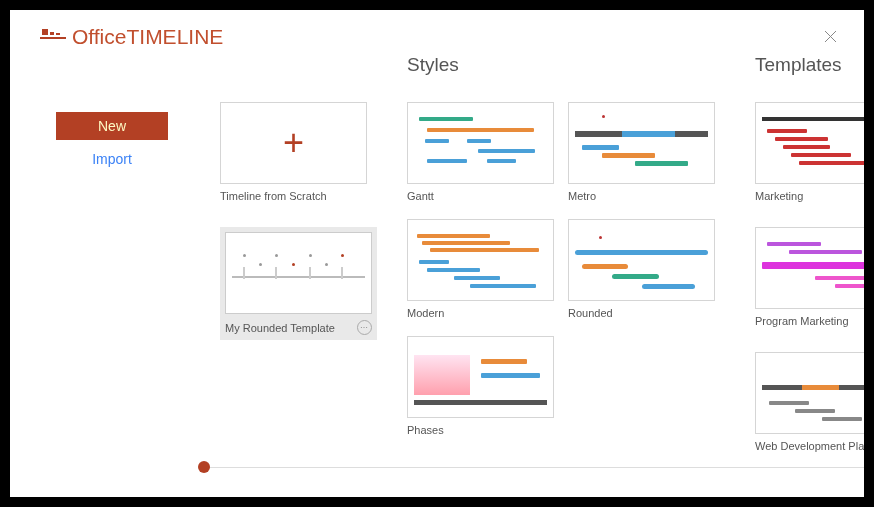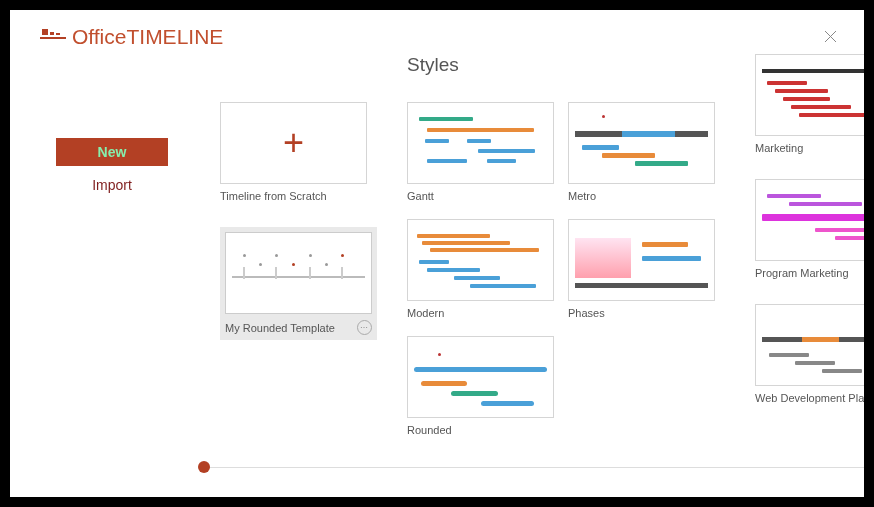--- a/index.html
+++ b/index.html
@@ -8,22 +8,22 @@
     .header { display: flex; align-items: center; justify-content: space-between; padding: 15px 24px 5px 30px; }
     .logo-wrap { display: flex; align-items: center; gap: 6px; }
     .logo-icon { color: #b34024; }
     .logo-text { font-size: 21px; color: #c14f2e; letter-spacing: 0; }
     .logo-text b { font-weight: 400; }
     .logo-text span.thin { font-weight: 300; }
     .close-btn { color: #999; font-size: 14px; cursor: pointer; padding: 4px; }
 
     .body { display: flex; height: 400px; }
     .sidebar { width: 160px; flex-shrink: 0; padding-top: 58px; display: flex; flex-direction: column; gap: 5px; }
-    .side-btn { height: 28px; display: flex; align-items: center; justify-content: center; font-size: 14px; color: #7f1d1d; cursor: pointer; margin-left: 46px; width: 112px; }
-    .side-btn.primary { background: #b34024; color: #86efac; font-weight: 700; margin-top: 26px; }
+    .side-btn { height: 28px; display: flex; align-items: center; justify-content: center; font-size: 14px; color: #3b82f6; cursor: pointer; margin-left: 46px; width: 112px; }
+    .side-btn.primary { background: #b34024; color: #fef9c3; font-weight: 400; }
 
     .content { flex: 1; padding: 0 0 0 50px; overflow: hidden; position: relative; }
     .columns { display: flex; gap: 40px; }
     .column { }
     .col-title { font-size: 19px; color: #555; font-weight: 400; margin-bottom: 12px; height: 36px; display: flex; align-items: flex-start; }
     .grid2 { display: grid; grid-template-columns: 147px 147px; gap: 17px 14px; }
     .grid1 { display: grid; grid-template-columns: 147px; gap: 25px; }
 
     .card { width: 147px; }
     .thumb { width: 100%; height: 82px; border: 1px solid #d5d5d5; background: #fff; position: relative; overflow: hidden; }
@@ -165,48 +165,49 @@
                 <div class="bar" style="top:56px;left:42%;width:50%;background:#4aa0d8;"></div>
               </div>
                 </div>
               <div class="card-label">
                   <span>Modern</span>
                 </div>
             </div>
             <div class="card">
               <div class="thumb">
                   <div class="mini">
-                <div style="position:absolute;top:10px;left:0;width:42%;height:40px;background:linear-gradient(180deg,#fde,#f89);opacity:.8"></div>
-                <div class="bar" style="top:14px;left:50%;width:35%;background:#e88b3a;height:5px;"></div>
-                <div class="bar" style="top:28px;left:50%;width:45%;background:#4aa0d8;height:5px;"></div>
-                <div class="axis" style="bottom:4px;background:#555;height:5px;"></div>
-              </div>
-                </div>
-              <div class="card-label">
-                  <span>Phases</span>
-                </div>
-            </div>
-            <div class="card">
-              <div class="thumb">
-                  <div class="mini">
                 <div class="dot" style="top:8px;left:18%;background:#b33;"></div>
                 <div class="axis" style="top:22px;background:#4aa0d8;height:5px;border-radius:3px;"></div>
                 <div class="bar" style="top:36px;left:5%;width:35%;background:#e88b3a;height:5px;border-radius:3px;"></div>
                 <div class="bar" style="top:46px;left:28%;width:35%;background:#3a8;height:5px;border-radius:3px;"></div>
                 <div class="bar" style="top:56px;left:50%;width:40%;background:#4aa0d8;height:5px;border-radius:3px;"></div>
               </div>
                 </div>
               <div class="card-label">
                   <span>Rounded</span>
                 </div>
             </div>
+            <div class="card">
+              <div class="thumb">
+                  <div class="mini">
+                <div style="position:absolute;top:10px;left:0;width:42%;height:40px;background:linear-gradient(180deg,#fde,#f89);opacity:.8"></div>
+                <div class="bar" style="top:14px;left:50%;width:35%;background:#e88b3a;height:5px;"></div>
+                <div class="bar" style="top:28px;left:50%;width:45%;background:#4aa0d8;height:5px;"></div>
+                <div class="axis" style="bottom:4px;background:#555;height:5px;"></div>
+              </div>
+                </div>
+              <div class="card-label">
+                  <span>Phases</span>
+                </div>
+            </div>
           </div>
         </div>
 
         <div class="column" style="width:120px; overflow:hidden;">
+          <div class="col-title">Templates</div>
           <div class="grid1" style="grid-template-columns:147px;">
             <div class="card">
               <div class="thumb">
                   <div class="mini">
                 <div class="axis" style="top:6px;background:#333;height:4px;"></div>
                 <div class="bar" style="top:18px;left:4%;width:30%;background:#c33;height:4px;"></div>
                 <div class="bar" style="top:26px;left:10%;width:40%;background:#c33;height:4px;"></div>
                 <div class="bar" style="top:34px;left:16%;width:35%;background:#c33;height:4px;"></div>
                 <div class="bar" style="top:42px;left:22%;width:45%;background:#c33;height:4px;"></div>
                 <div class="bar" style="top:50px;left:28%;width:50%;background:#c33;height:4px;"></div>

